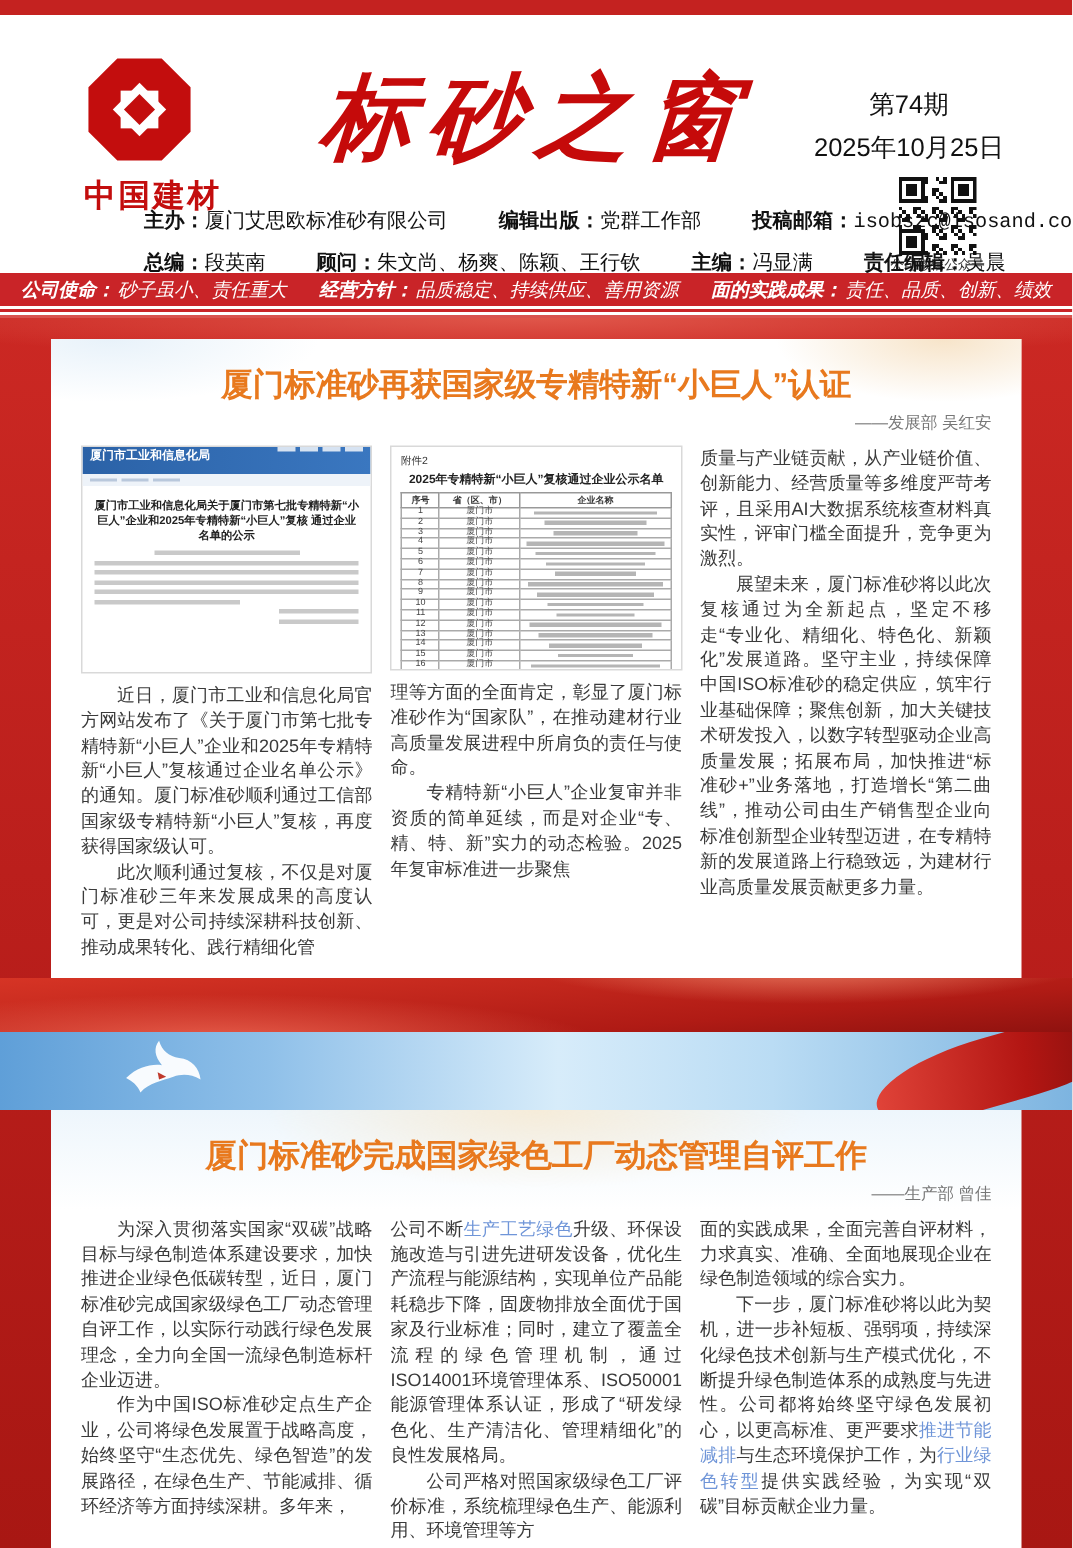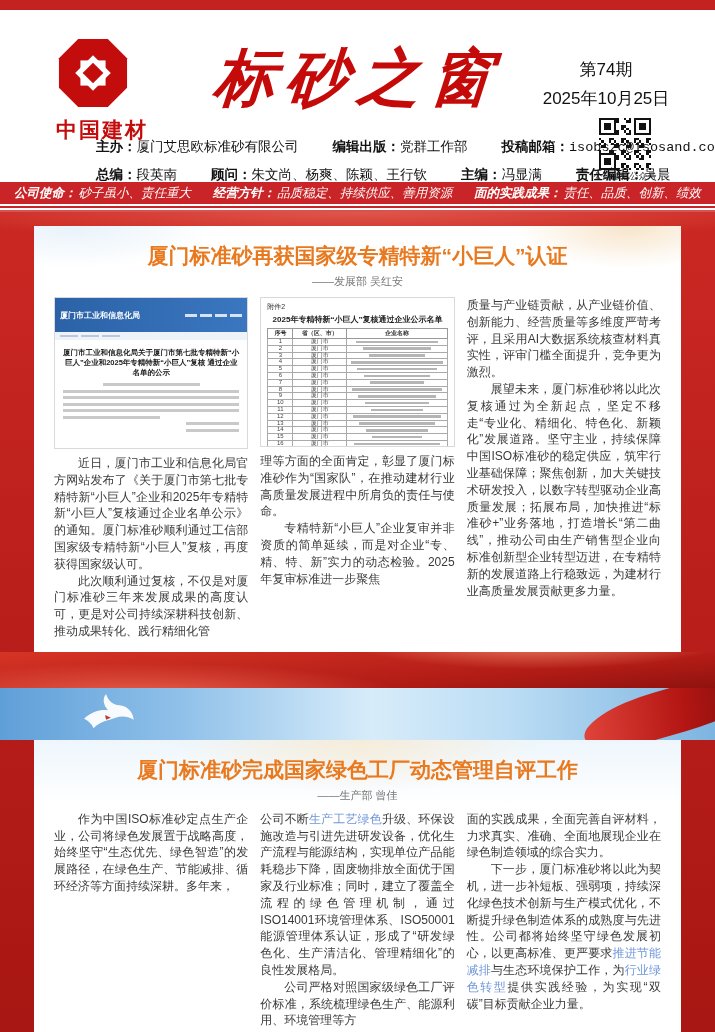--- a/index.html
+++ b/index.html
@@ -43,31 +43,31 @@
 
   .card{position:relative;margin:0 34px;background:#fff;box-sizing:border-box;padding:10px 20px 12px 20px;}
   .card1{min-height:392px;background:
     radial-gradient(160px 60px at 92% 0,#f7e4c9 0%,rgba(247,228,201,0) 70%),
     radial-gradient(200px 60px at 6% 0,#e8f2fa 0%,rgba(232,242,250,0) 70%),#fff;}
   .card2{min-height:258px;background:
     radial-gradient(240px 70px at 50% 0,#f6ecd9 0%,rgba(246,236,217,0) 75%),
     linear-gradient(180deg,#eef6fc 0%,#ffffff 22%);}
 
   .art-title{text-align:center;font-size:21px;font-weight:bold;color:#e8791e;margin:6px 0 4px 0;}
-  .art-byline{text-align:center;font-size:11px;color:#777;margin-bottom:8px;}
+  .art-byline{text-align:right;font-size:11px;color:#777;margin-bottom:8px;}
   .cols{display:flex;gap:12px;}
   .col{flex:1;min-width:0;}
   .col p{margin:0;font-size:12px;line-height:16.8px;color:#3a3a3a;text-align:justify;}
   .col p.ind{text-indent:2em;}
   .col p+p{margin-top:0;}
   .hl{color:#6f95d8;}
 
   
   .shot{border:1px solid #d9d9d9;background:#fff;height:150px;margin-bottom:6px;overflow:hidden;}
-  .gov-head{height:34px;background:linear-gradient(90deg,#2b62a7,#3a77c0);display:flex;align-items:center;padding:0 5px;}
+  .gov-head{height:18px;background:linear-gradient(90deg,#2b62a7,#3a77c0);display:flex;padding:0 5px;}
   .gov-name{color:#fff;font-size:8px;font-weight:bold;white-space:nowrap;}
   .gov-navbars{margin-left:auto;display:flex;gap:3px;}
   .gov-navbars i{display:block;width:12px;height:3px;background:rgba(255,255,255,.8);}
   .gov-crumb{height:8px;background:#eef3f9;display:flex;align-items:center;padding:0 5px;gap:3px;}
   .gov-crumb i{display:block;width:18px;height:2.5px;background:#b9c8dc;}
   .gov-body{padding:8px 8px 0 8px;}
   .gov-title{font-size:7.5px;font-weight:bold;color:#222;text-align:center;line-height:10px;margin-bottom:5px;}
   .bar{height:3px;background:#c9c9c9;margin:3.5px 0;}
   .bar.short{width:55%;}
   .bar.right{margin-left:auto;width:30%;}
@@ -528,20 +528,21 @@
         <path d="M28 24 L34 27 L29 29 Z" fill="#c0392b"></path>
       </svg>
       <div class="sky-ribbon"></div>
     </div>
 
     <div class="card card2">
       <div class="art-title">厦门标准砂完成国家绿色工厂动态管理自评工作</div>
       <div class="art-byline">——生产部 曾佳</div>
       <div class="cols">
         <div class="col">
+            <p class="ind"><span>为深入贯彻落实国家“双碳”战略目标与绿色制造体系建设要求，加快推进企业绿色低碳转型，近日，厦门标准砂完成国家级绿色工厂动态管理自评工作，以实际行动践行绿色发展理念，全力向全国一流绿色制造标杆企业迈进。</span></p>
             <p class="ind"><span>作为中国ISO标准砂定点生产企业，公司将绿色发展置于战略高度，始终坚守“生态优先、绿色智造”的发展路径，在绿色生产、节能减排、循环经济等方面持续深耕。多年来，</span></p>
           </div>
         <div class="col">
             <p><span>公司不断</span><span class="hl">生产工艺绿色</span><span>升级、环保设施改造与引进先进研发设备，优化生产流程与能源结构，实现单位产品能耗稳步下降，固废物排放全面优于国家及行业标准；同时，建立了覆盖全流程的绿色管理机制，通过ISO14001环境管理体系、ISO50001能源管理体系认证，形成了“研发绿色化、生产清洁化、管理精细化”的良性发展格局。</span></p>
             <p class="ind"><span>公司严格对照国家级绿色工厂评价标准，系统梳理绿色生产、能源利用、环境管理等方</span></p>
           </div>
         <div class="col">
             <p><span>面的实践成果，全面完善自评材料，力求真实、准确、全面地展现企业在绿色制造领域的综合实力。</span></p>
             <p class="ind"><span>下一步，厦门标准砂将以此为契机，进一步补短板、强弱项，持续深化绿色技术创新与生产模式优化，不断提升绿色制造体系的成熟度与先进性。公司都将始终坚守绿色发展初心，以更高标准、更严要求</span><span class="hl">推进节能减排</span><span>与生态环境保护工作，为</span><span class="hl">行业绿色转型</span><span>提供实践经验，为实现“双碳”目标贡献企业力量。</span></p>
           </div>

